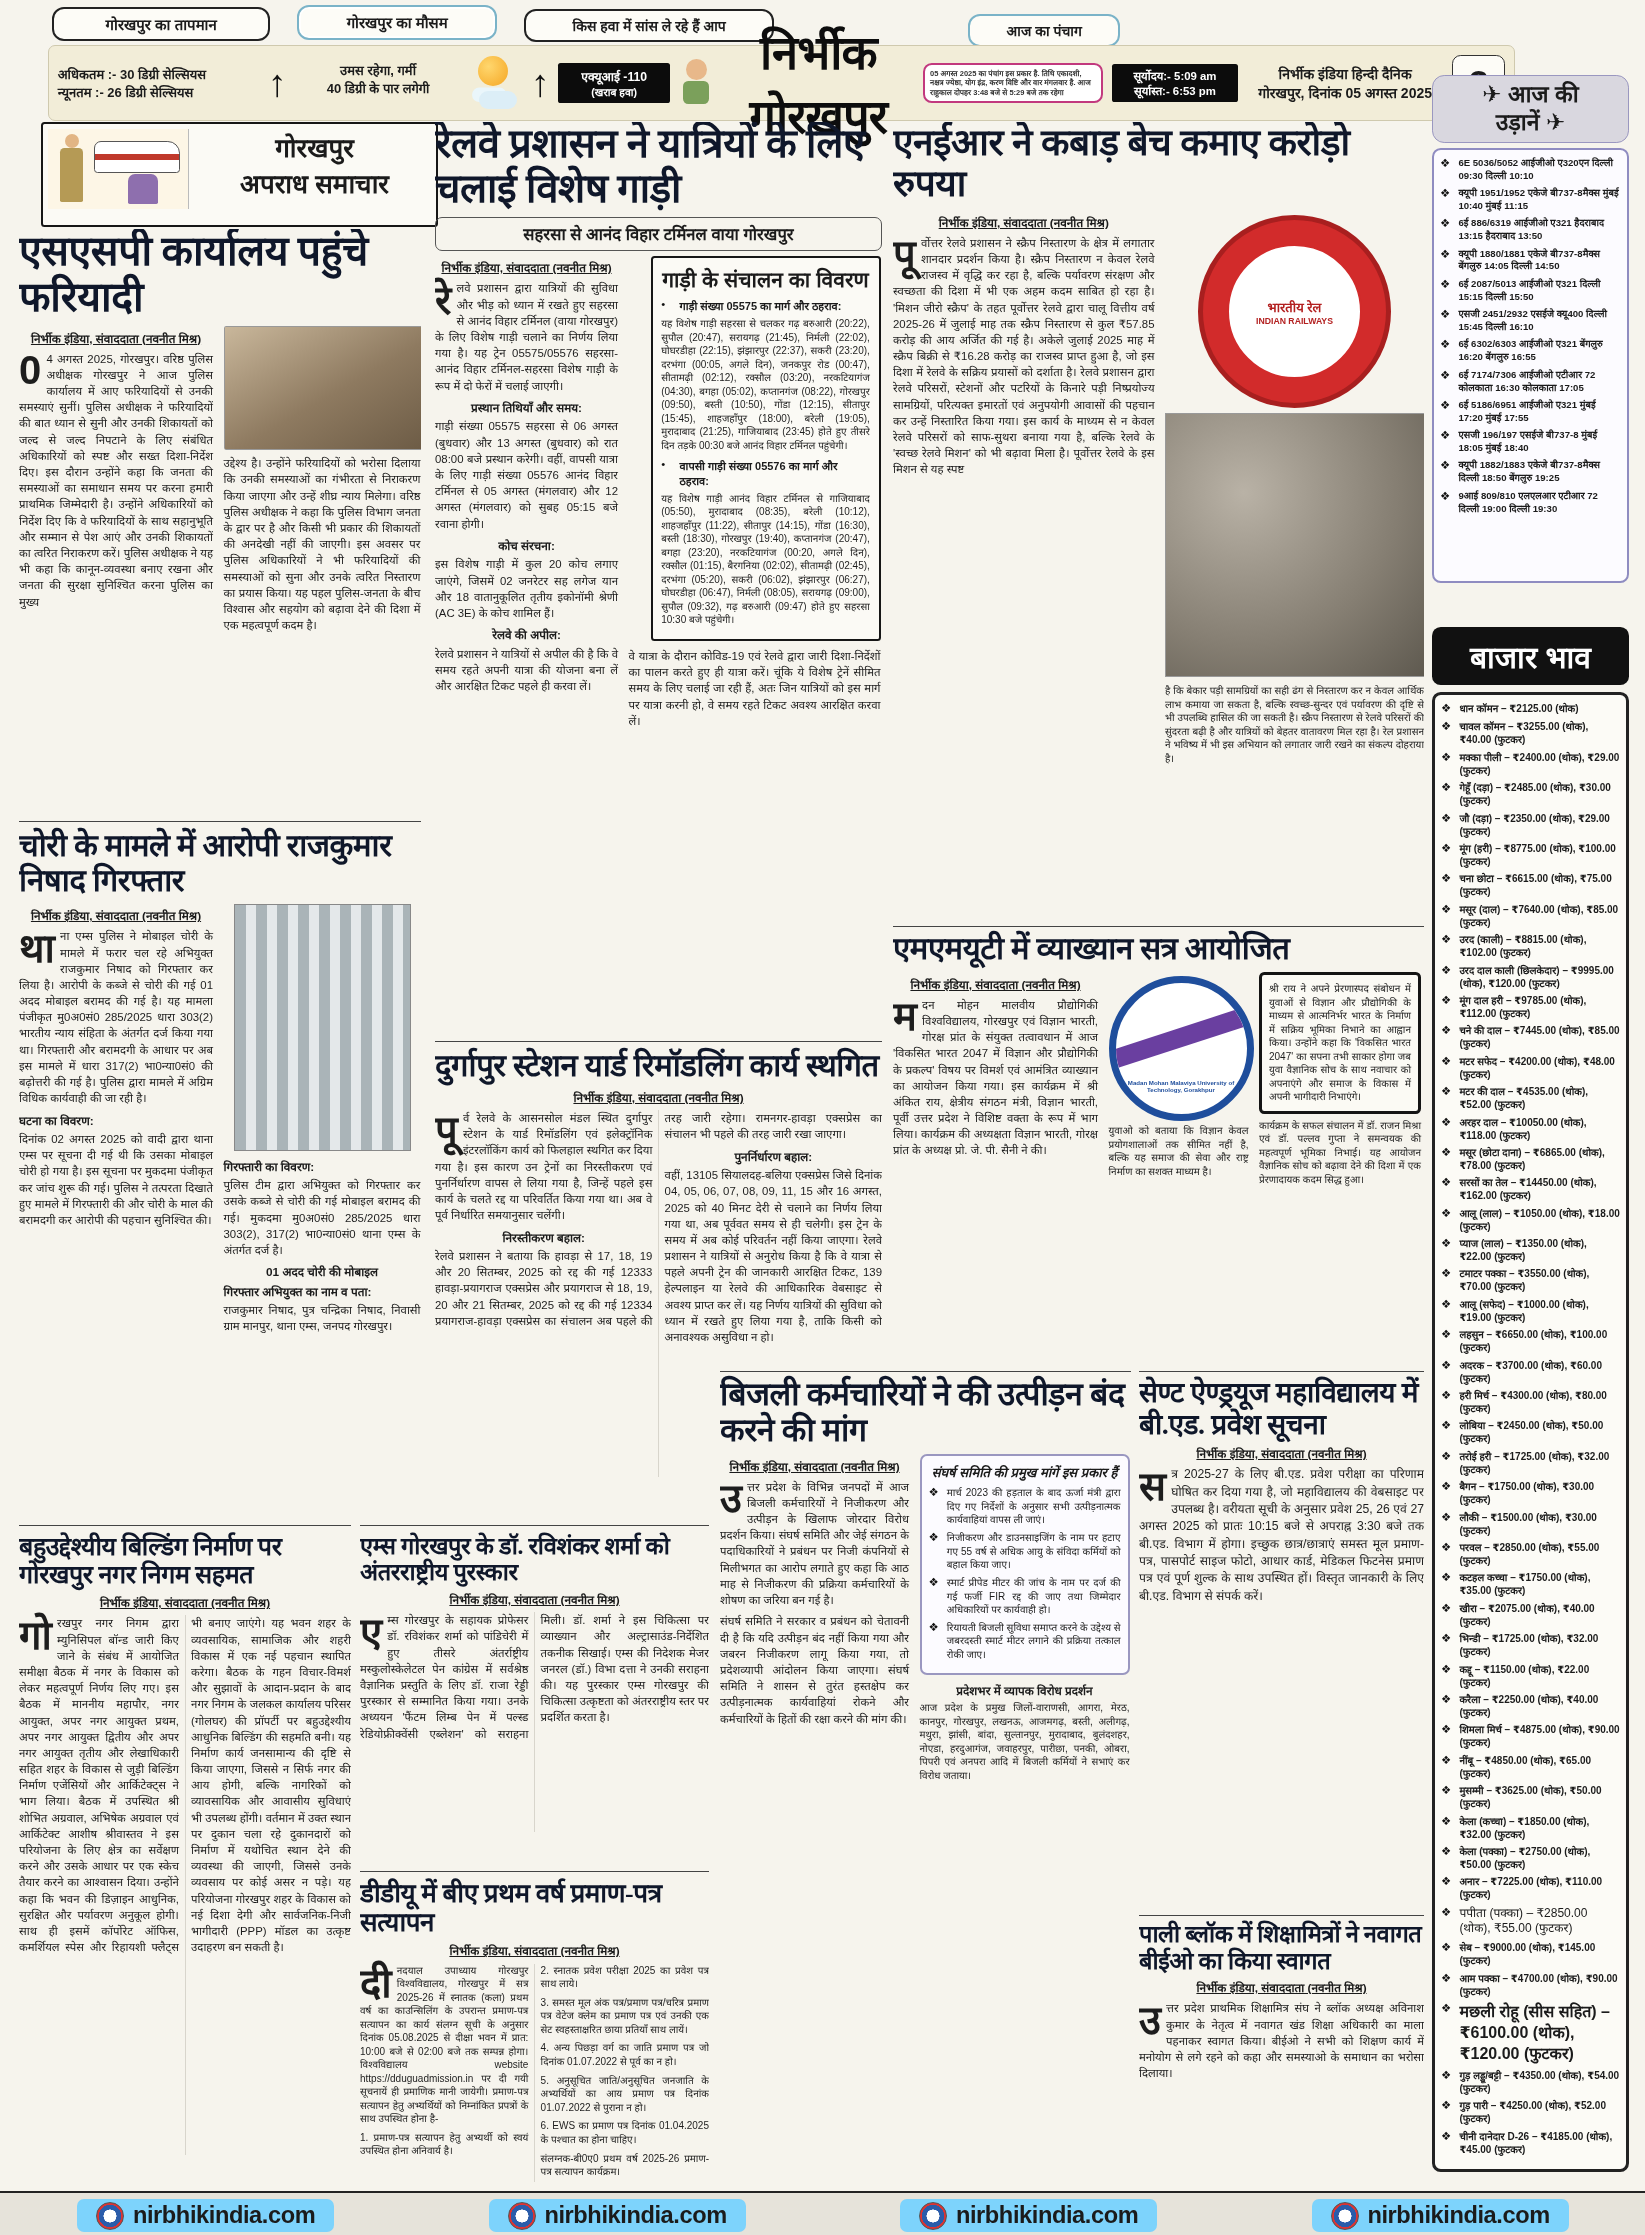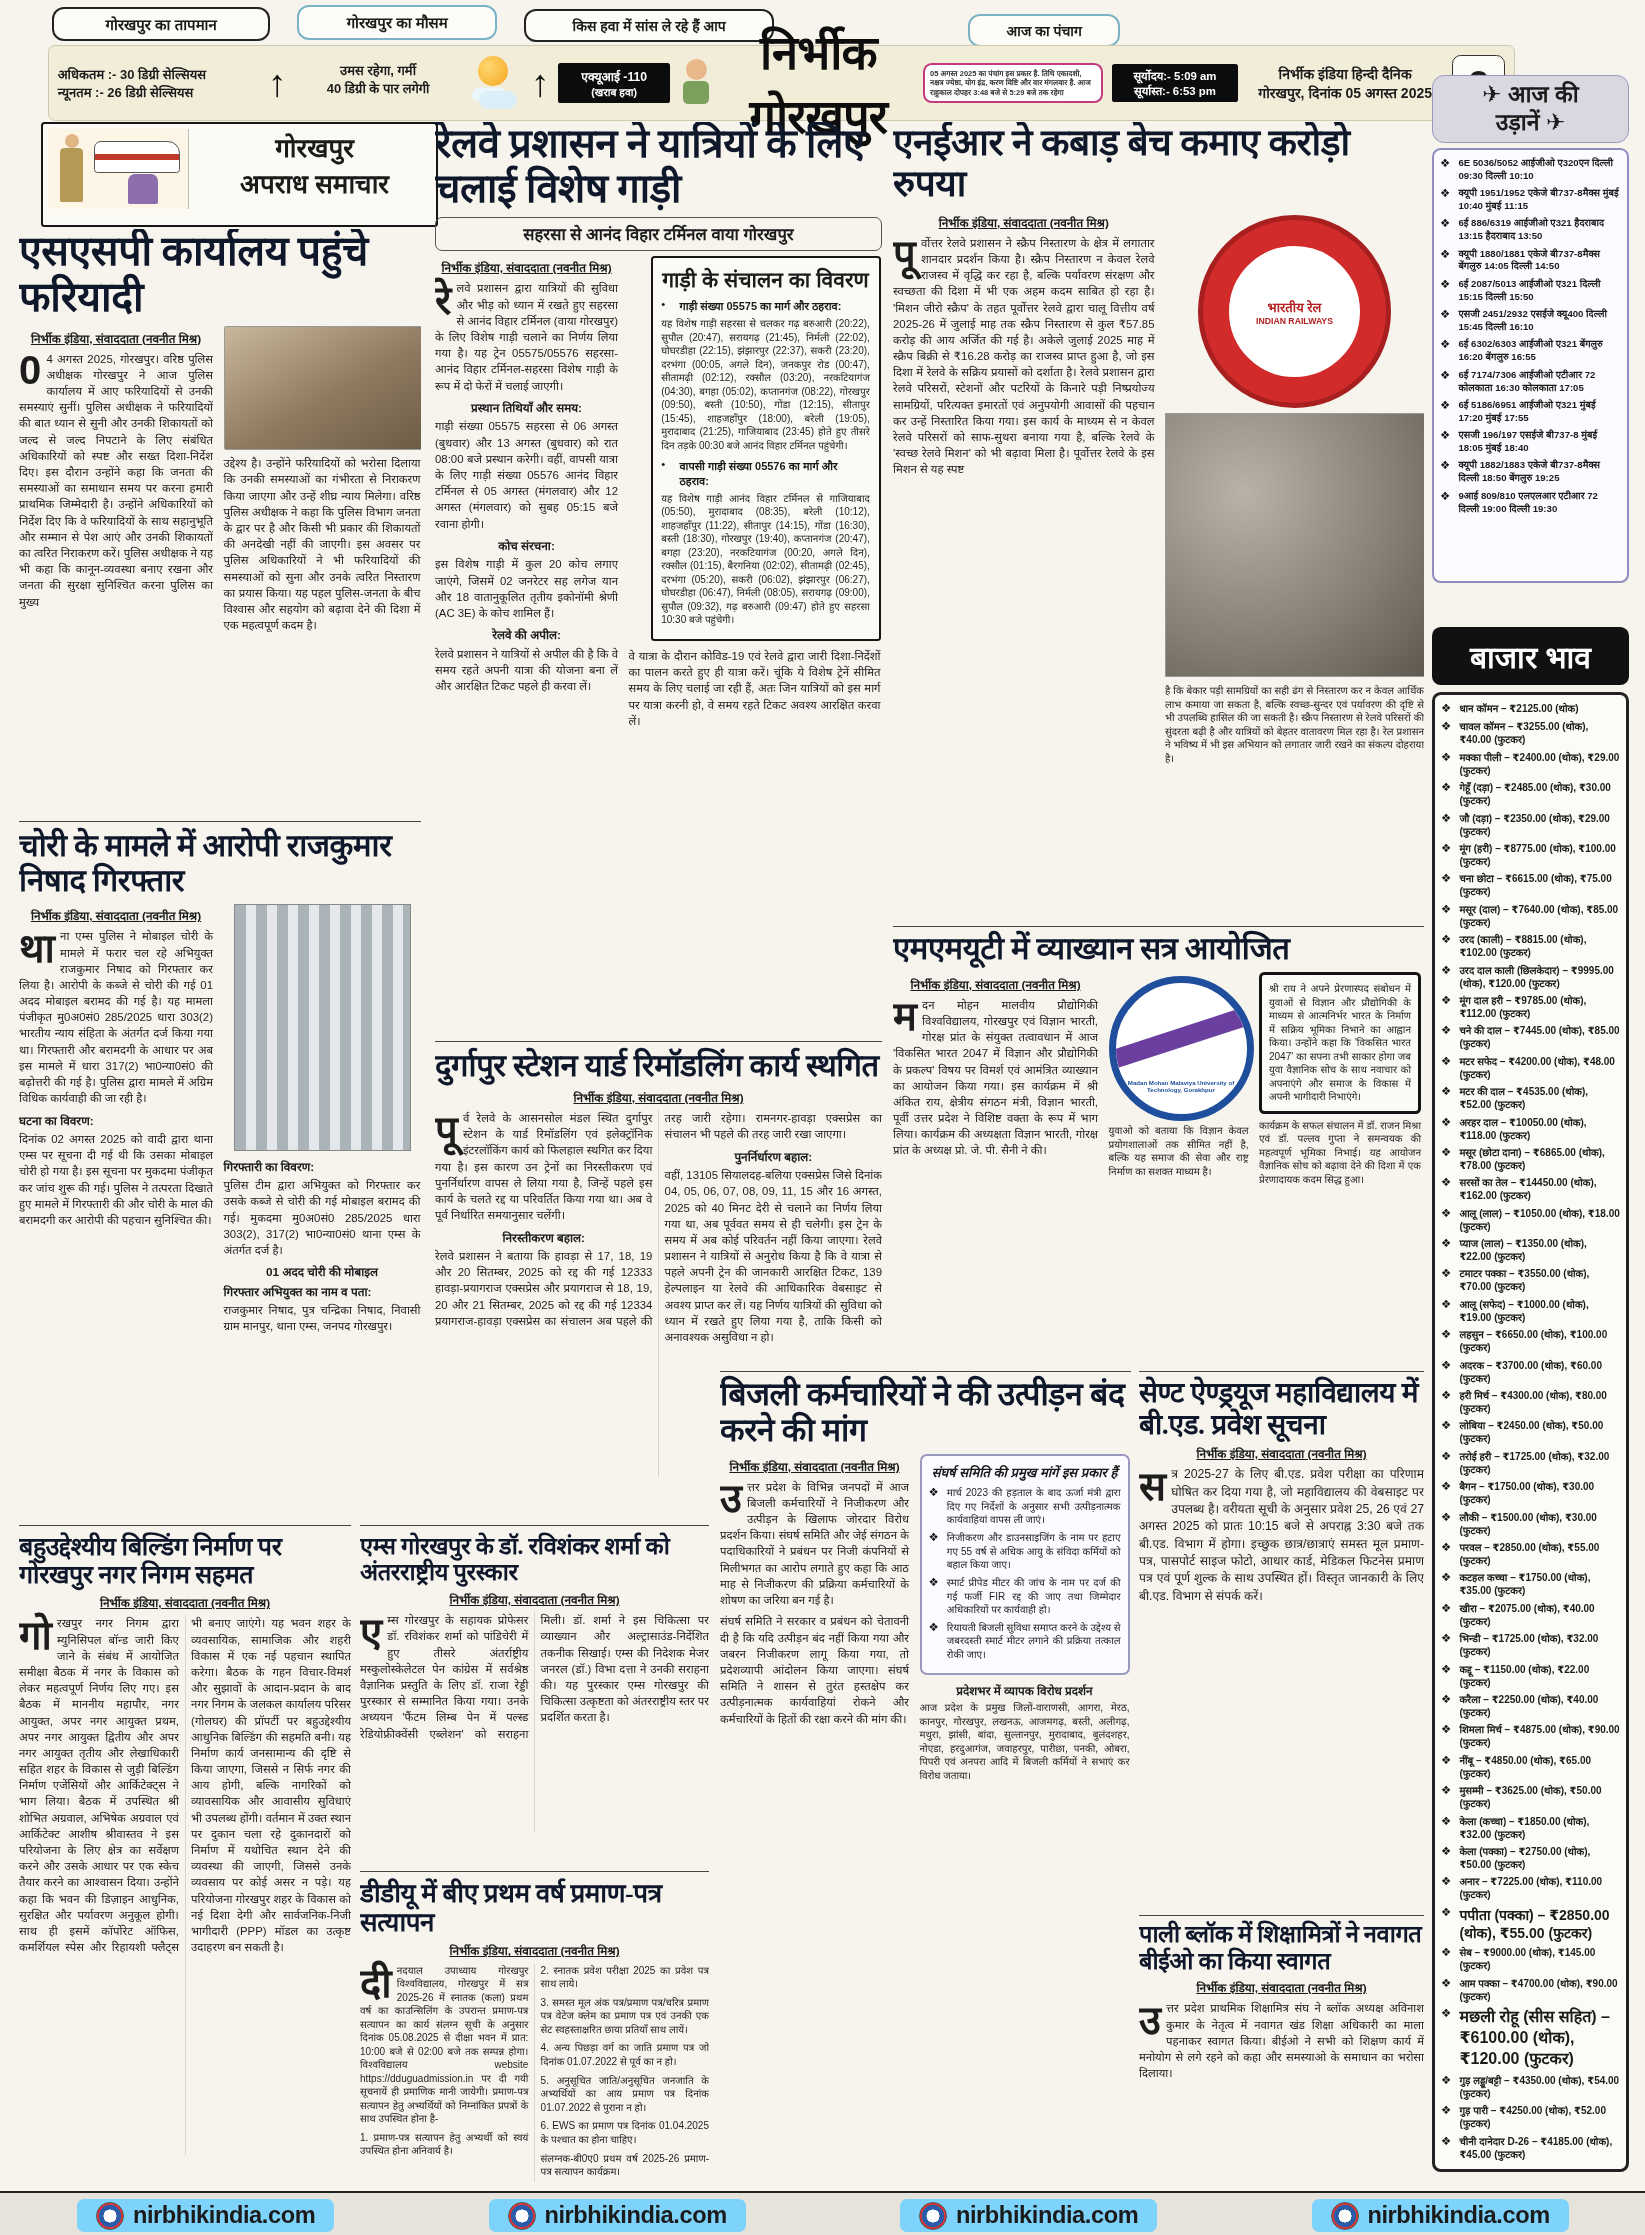--- a/index.html
+++ b/index.html
@@ -584,21 +584,21 @@
           <span style="font-size:10px;font-weight:bold;line-height:1.3">केला (पक्का) – ₹2750.00 (थोक), ₹50.00 (फुटकर)</span>
         </div>
 
         <div class="bullet">
           <span class="glyph">❖</span>
           <span style="font-size:10px;font-weight:bold;line-height:1.3">अनार – ₹7225.00 (थोक), ₹110.00 (फुटकर)</span>
         </div>
 
         <div class="bullet">
           <span class="glyph">❖</span>
-          <span style="font-size:14px;font-weight:bold;line-height:1.3">पपीता (पक्का) – ₹2850.00 (थोक), ₹55.00 (फुटकर)</span>
+          <span style="font-size:12px;font-weight:normal;line-height:1.3">पपीता (पक्का) – ₹2850.00 (थोक), ₹55.00 (फुटकर)</span>
         </div>
 
         <div class="bullet">
           <span class="glyph">❖</span>
           <span style="font-size:10px;font-weight:bold;line-height:1.3">सेब – ₹9000.00 (थोक), ₹145.00 (फुटकर)</span>
         </div>
 
         <div class="bullet">
           <span class="glyph">❖</span>
           <span style="font-size:10px;font-weight:bold;line-height:1.3">आम पक्का – ₹4700.00 (थोक), ₹90.00 (फुटकर)</span>

